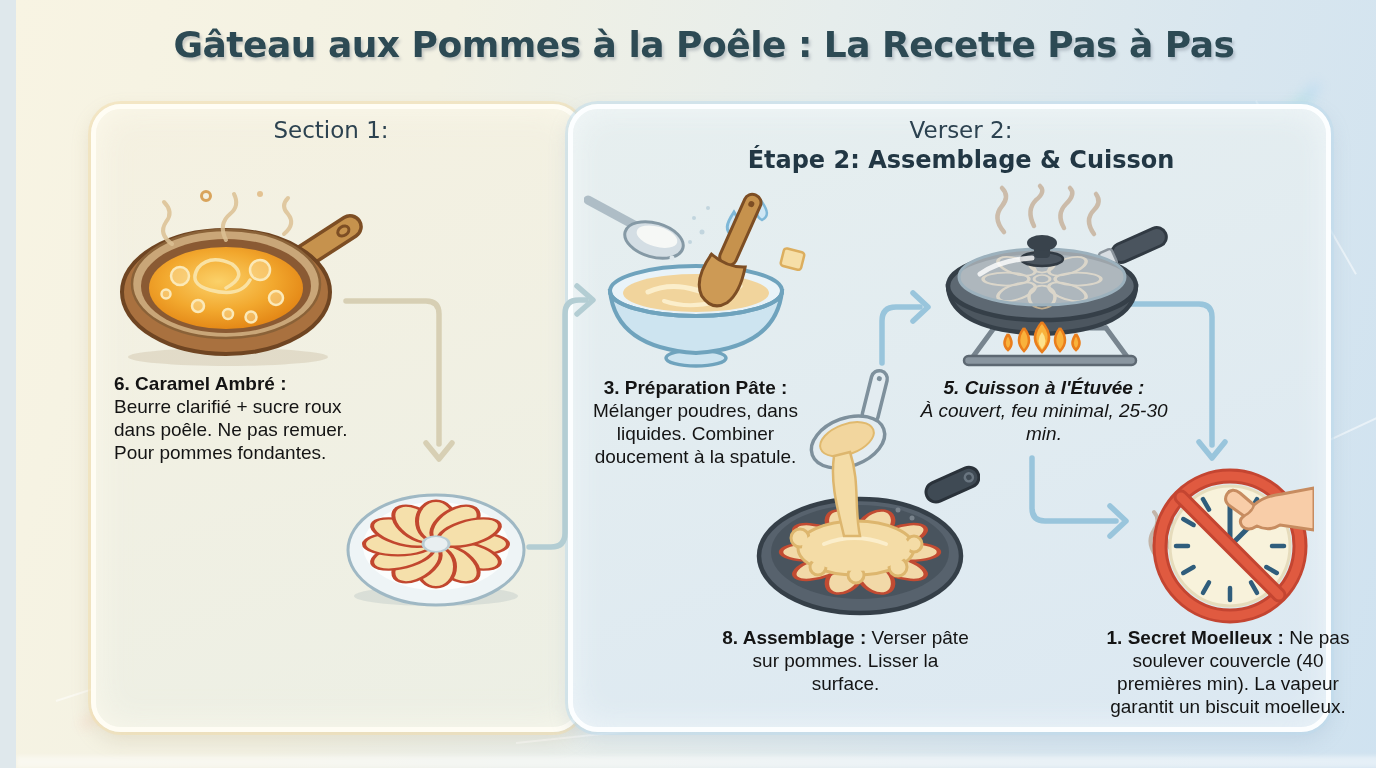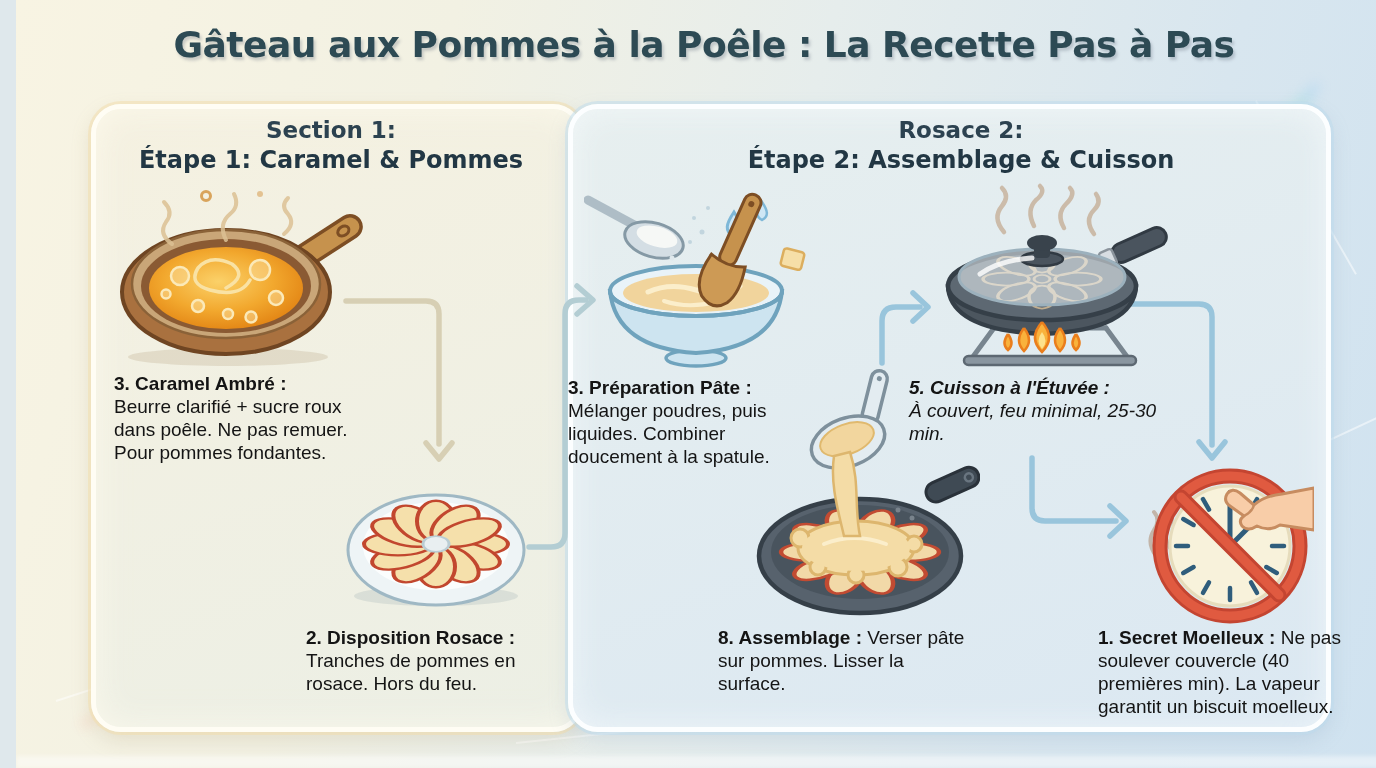--- a/index.html
+++ b/index.html
@@ -27,25 +27,25 @@
   }
   .panel2{
     left:552px;top:104px;width:753px;height:618px;
     background:linear-gradient(160deg,#e7efef,#dbe8f2);
     border:5px solid #fcfeff;
     box-shadow:0 0 0 3px rgba(190,220,238,.5),0 8px 20px rgba(130,160,185,.22),inset 0 0 34px rgba(250,254,255,.6);
   }
   .panel-header{position:absolute;text-align:center;color:#223845;z-index:5;}
   .header1{left:95px;top:116px;width:440px;}
   .header2{left:695px;top:116px;width:500px;}
-  .section-label{font-family:"DejaVu Sans","Liberation Sans",sans-serif;font-size:23px;font-weight:700;color:#2c4250;line-height:1.25;}
+  .section-label{font-family:"DejaVu Sans","Liberation Sans",sans-serif;font-size:23px;font-weight:400;color:#2c4250;line-height:1.25;}
   .section-heading{font-family:"DejaVu Sans","Liberation Sans",sans-serif;font-size:24px;font-weight:700;color:#223744;line-height:1.25;}
   .illus{position:absolute;z-index:4;pointer-events:none;}
   .illus svg{display:block;width:100%;height:100%;}
-  .step-text{position:absolute;z-index:5;font-size:19px;line-height:23px;color:#141414;text-align:left;}
+  .step-text{position:absolute;z-index:5;font-size:19px;line-height:23px;color:#141414;text-align:center;}
   .step-text.left{text-align:left;}
   .step-title{font-weight:700;}
   .step-title.block{display:block;}
   .arrows{position:absolute;left:0;top:0;z-index:3;pointer-events:none;}
   .bottom-glow{position:absolute;left:0;bottom:0;width:100%;height:12px;background:rgba(255,255,255,.45);filter:blur(2px);pointer-events:none;}
 </style>
 </head>
 <body>
 
 <div class="stage">
@@ -62,24 +62,23 @@
   <div class="hairline" style="left:500px;top:742px;width:500px;transform:rotate(-6deg);"></div>
   <div class="hairline" style="left:1240px;top:100px;width:200px;transform:rotate(60deg);"></div>
 
   <h1 class="title">Gâteau aux Pommes à la Poêle : La Recette Pas à Pas</h1>
 
   <section class="panel panel1"></section>
   <section class="panel panel2"></section>
 
   <div class="panel-header header1">
     <div class="section-label">Section 1:</div>
-    <div class="section-heading">Étape 1: Caramel &amp; Pommes</div>
   </div>
   <div class="panel-header header2">
-    <div class="section-label">Rosace 2:</div>
+    <div class="section-label">Verser 2:</div>
     <div class="section-heading">Étape 2: Assemblage &amp; Cuisson</div>
   </div>
 
   <svg class="arrows" width="1376" height="768" viewBox="0 0 1376 768">
     <g stroke="#d7cfb4" stroke-width="5.5" fill="none" stroke-linecap="round" stroke-linejoin="round">
       <path d="M330 301 H410 Q423 301 423 314 V444"></path>
       <path d="M410 443 L423 459 L436 443"></path>
     </g>
     <g stroke="#b3cdd3" stroke-width="5.5" fill="none" stroke-linecap="round" stroke-linejoin="round">
       <path d="M513 547 H535 Q549 547 549 533 V314 Q549 300 563 300 H570"></path>
@@ -381,30 +380,26 @@
       <circle cx="86" cy="94" r="70" fill="none" stroke="#c44531" stroke-width="15"></circle>
       <circle cx="86" cy="94" r="70" fill="none" stroke="#e05a40" stroke-width="9"></circle>
       <line x1="37" y1="45" x2="135" y2="143" stroke="#c44531" stroke-width="15" stroke-linecap="round"></line>
       <line x1="37" y1="45" x2="135" y2="143" stroke="#e05a40" stroke-width="9" stroke-linecap="round"></line>
       <path d="M170 36 L138 42 Q120 44 110 53 L96 41 Q88 35 83 42 Q79 49 86 54 L100 64 Q94 68 98 74 Q104 80 113 74 Q125 80 136 73 L170 78 Z" fill="#f8cda8" stroke="#c78c60" stroke-width="3" stroke-linejoin="round"></path>
       <path d="M100 64 Q108 60 110 53" stroke="#c78c60" stroke-width="2.5" fill="none"></path>
     </svg>
   </div>
 
   <p class="step-text left" style="left:98px;top:372px;width:240px;margin:0;">
-    <span class="step-title block">3. Caramel Ambré :</span>
+    <span class="step-title block">6. Caramel Ambré :</span>
     <span>Beurre clarifié + sucre roux dans poêle. Ne pas remuer. Pour pommes fondantes.</span>
-  </p>
-  <p class="step-text" style="left:290px;top:626px;width:270px;margin:0;">
-    <span class="step-title block">2. Disposition Rosace :</span>
-    <span>Tranches de pommes en rosace. Hors du feu.</span>
   </p>
   <p class="step-text" style="left:552px;top:376px;width:255px;margin:0;">
     <span class="step-title block">3. Préparation Pâte :</span>
-    <span>Mélanger poudres, puis liquides. Combiner doucement à la spatule.</span>
+    <span>Mélanger poudres, dans liquides. Combiner doucement à la spatule.</span>
   </p>
   <p class="step-text" style="left:702px;top:626px;width:255px;margin:0;">
     <span class="step-title">8. Assemblage :</span>
     <span>Verser pâte sur pommes. Lisser la surface.</span>
   </p>
   <p class="step-text" style="left:893px;top:376px;width:270px;margin:0;font-style:italic;">
     <span class="step-title block">5. Cuisson à l'Étuvée :</span>
     <span>À couvert, feu minimal, 25-30 min.</span>
   </p>
   <p class="step-text" style="left:1082px;top:626px;width:260px;margin:0;">

